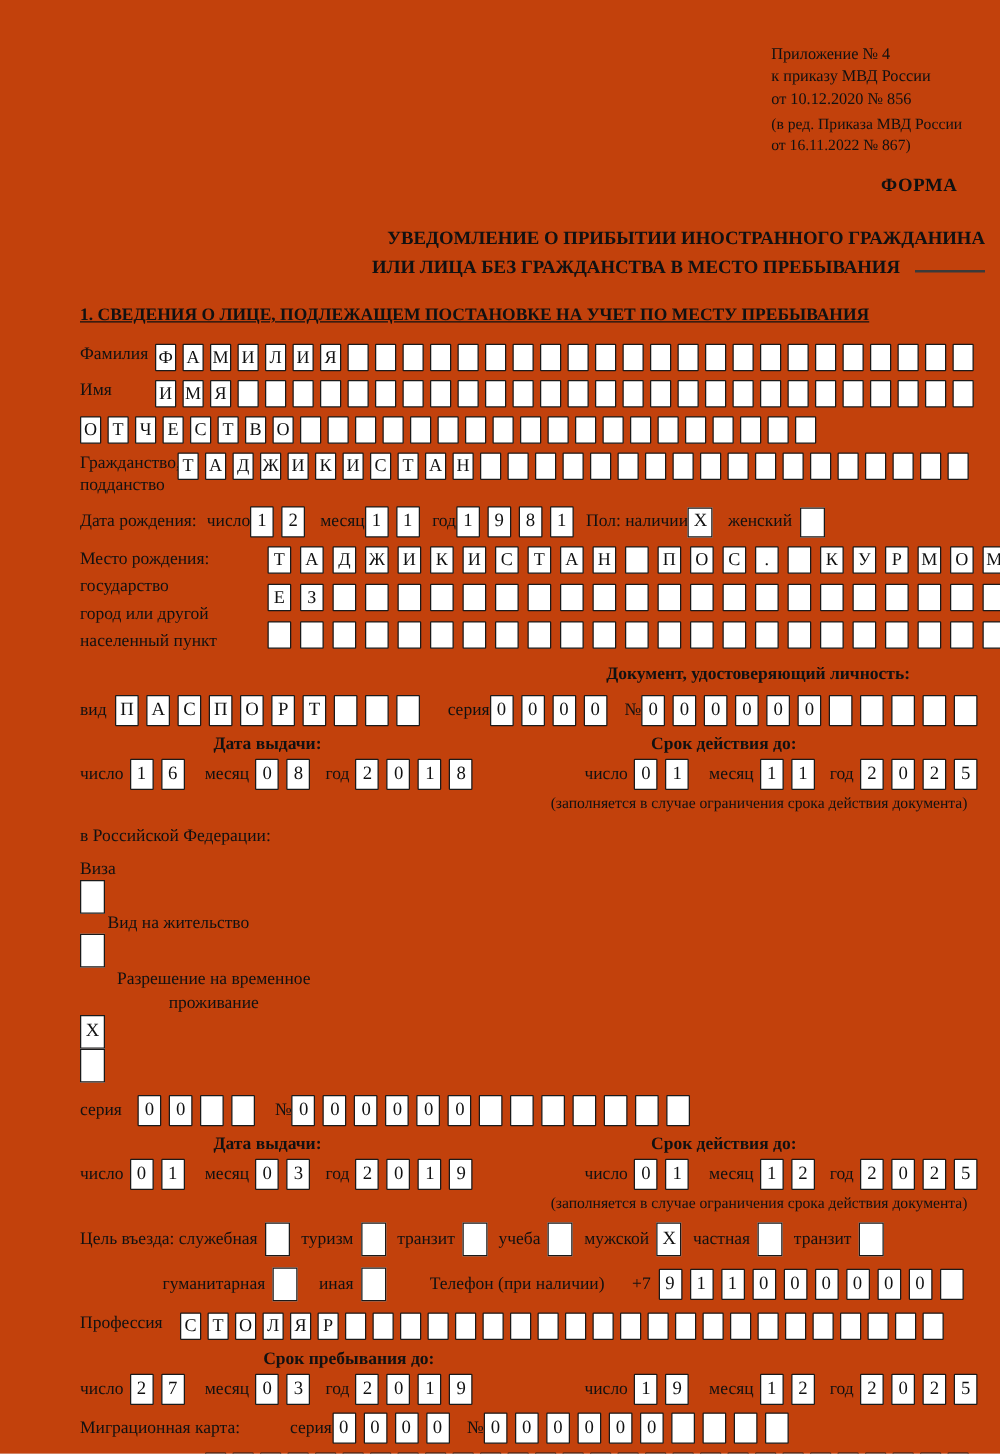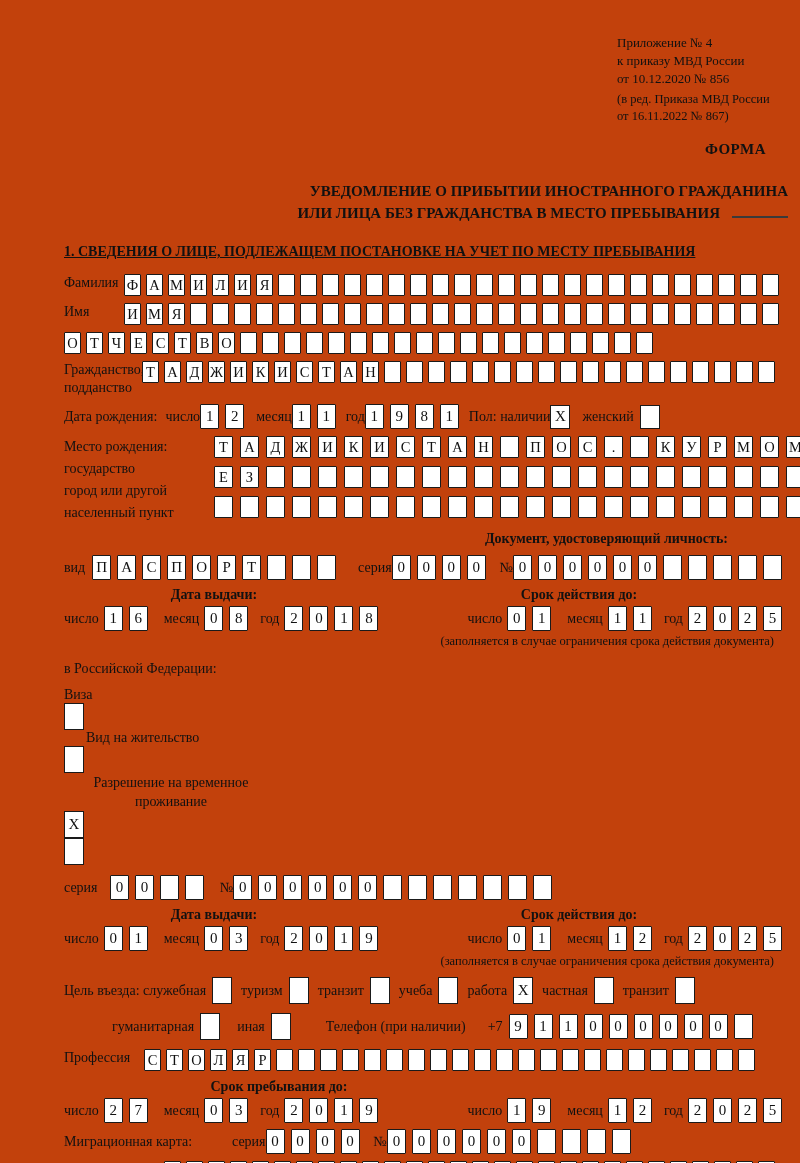--- a/index.html
+++ b/index.html
@@ -501,33 +501,33 @@
       </span>
     <span class="itm">
         <span class="t">транзит</span>
       <span class="chk"></span>
       </span>
     <span class="itm">
         <span class="t">учеба</span>
       <span class="chk"></span>
       </span>
     <span class="itm">
-        <span class="t">работа</span>
+        <span class="t">мужской</span>
       <span class="chk">X</span>
       </span>
     <span class="itm">
         <span class="t">частная</span>
       <span class="chk"></span>
       </span>
     <span class="itm">
         <span class="t">транзит</span>
       <span class="chk"></span>
       </span>
   </div>
-  <div class="goal" style="margin-left:48px">
+  <div class="goal" style="margin-left:66px">
     <span class="itm">
         <span class="t">гуманитарная</span>
       <span class="chk"></span>
       </span>
     <span class="itm" style="margin-left:8px">
         <span class="t">иная</span>
       <span class="chk"></span>
       </span>
     <span class="t" style="margin-left:26px;margin-right:22px">Телефон (при наличии)</span>
     <span class="t" style="margin-right:6px">+7</span>

